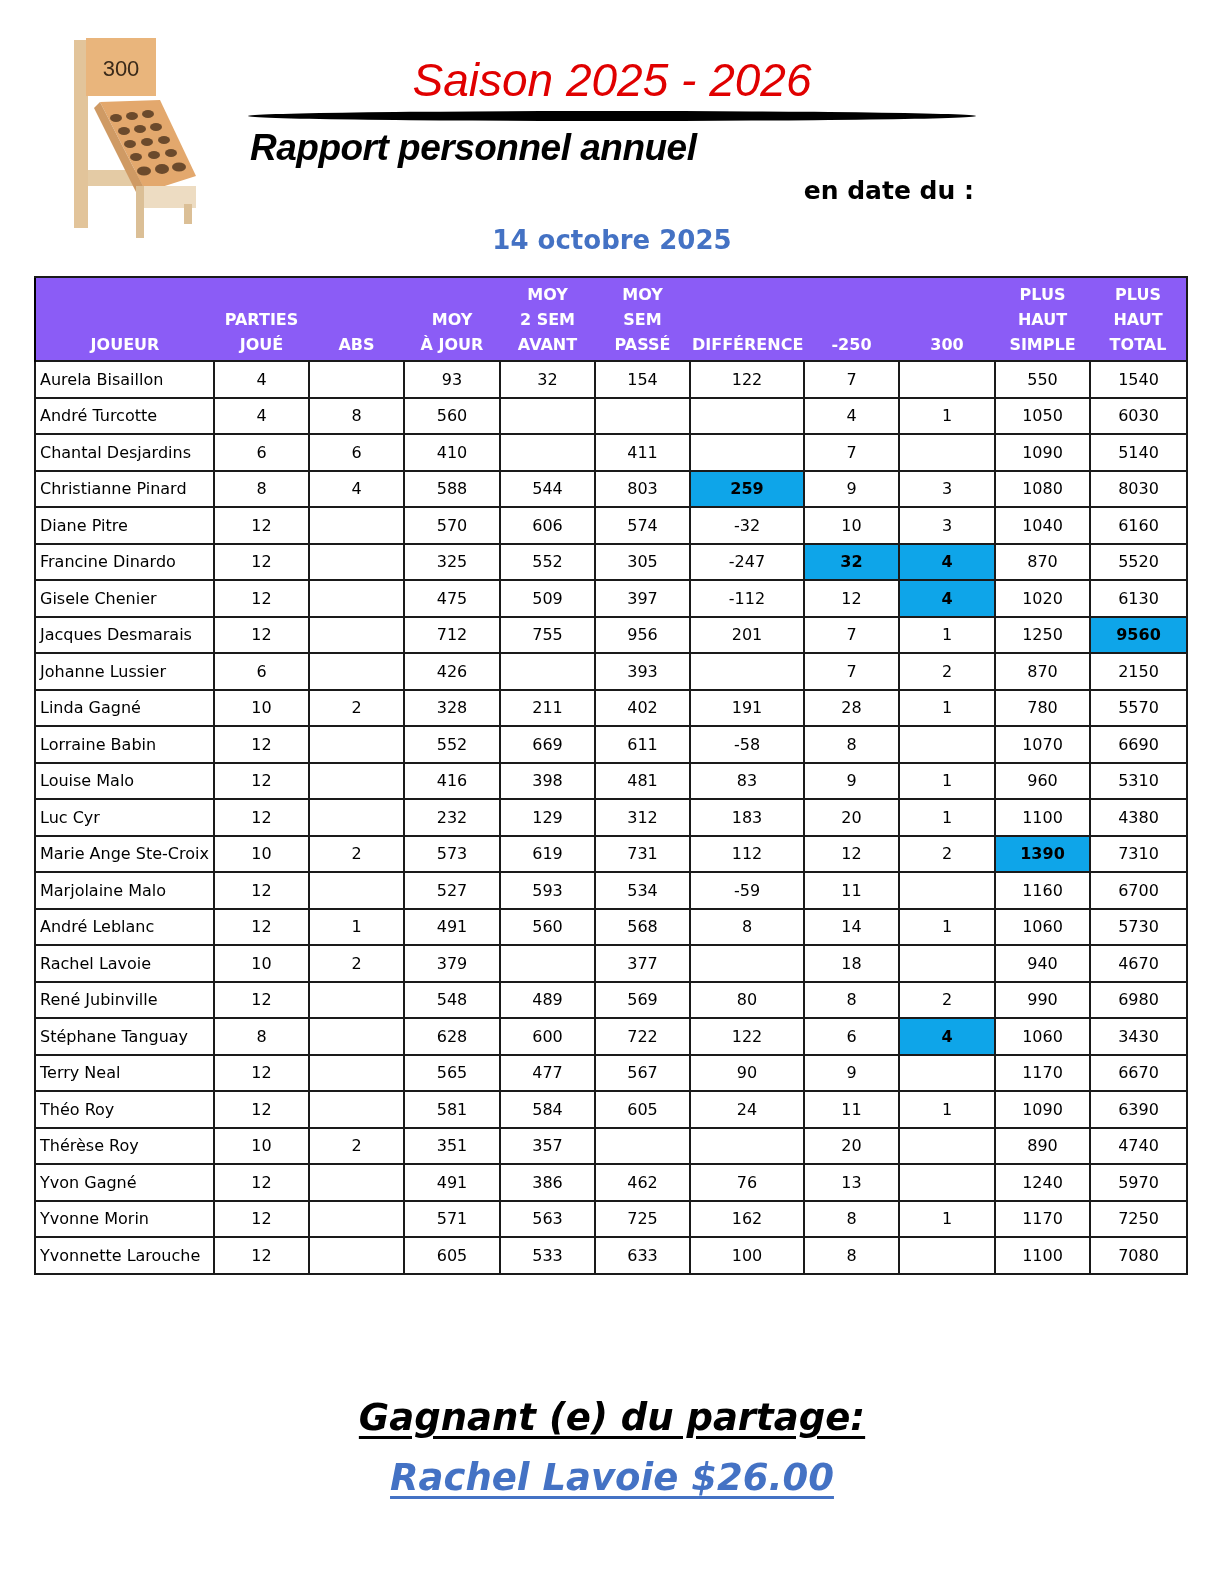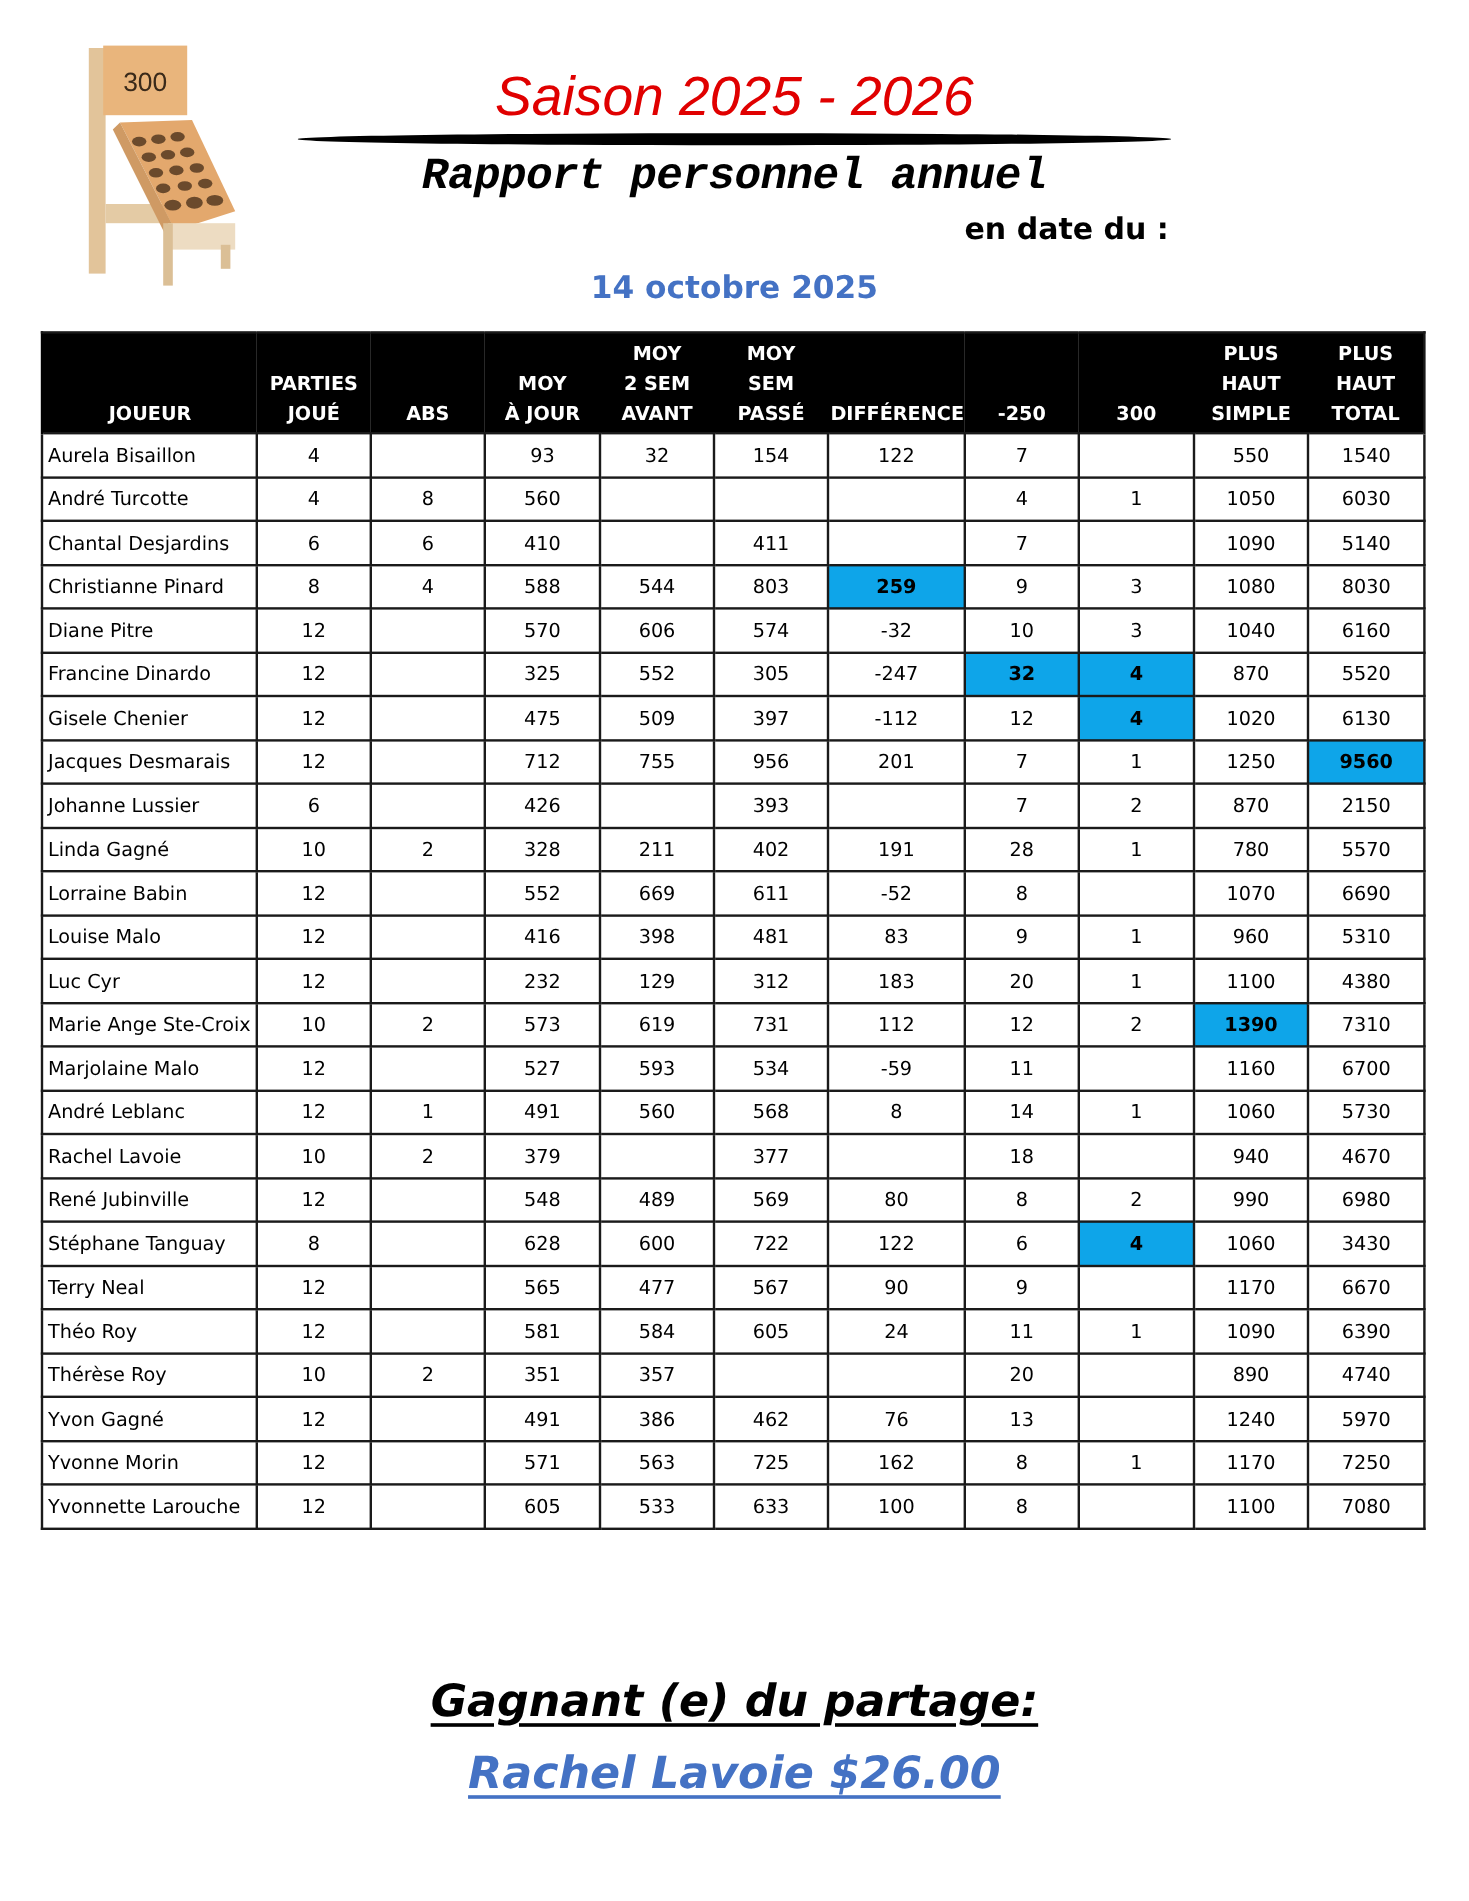--- a/index.html
+++ b/index.html
@@ -2,26 +2,26 @@
 <html><head>
   <meta charset="utf-8">
   <style>
     html, body { margin: 0; padding: 0; background: #ffffff; }
     body { width: 1224px; height: 1584px; position: relative; overflow: hidden; font-family: "Liberation Sans", sans-serif; color: #000; }
 
     .logo { position: absolute; left: 66px; top: 36px; width: 136px; height: 204px; }
 
     .season { position: absolute; left: 250px; width: 724px; top: 52px; text-align: center; color: #e00000; font-family: "Liberation Sans", sans-serif; font-style: italic; font-size: 46px; line-height: 56px; }
     .divider { position: absolute; left: 248px; top: 110px; width: 728px; height: 12px; }
-    .report-title { position: absolute; left: 250px; width: 724px; top: 124px; text-align: center; font-family: Liberation Mono, monospace; font-style: italic; font-weight: bold; font-size: 37px; line-height: 48px; letter-spacing: -0.5px; }
+    .report-title { position: absolute; left: 250px; width: 724px; top: 124px; font-family: Liberation Sans, sans-serif; font-style: italic; font-weight: bold; font-size: 37px; line-height: 48px; letter-spacing: -0.5px; }
     .as-of { position: absolute; left: 250px; width: 724px; top: 174px; text-align: right; font-family: "DejaVu Sans", sans-serif; font-weight: bold; font-size: 25px; line-height: 34px; }
     .report-date { position: absolute; left: 250px; width: 724px; top: 222px; text-align: center; color: #4472c4; font-family: "DejaVu Sans", sans-serif; font-weight: bold; font-size: 26px; line-height: 36px; }
 
     table.stats { position: absolute; left: 34px; top: 276px; width: 1152px; border-collapse: collapse; table-layout: fixed; font-family: "DejaVu Sans", sans-serif; }
-    table.stats th { background: #000000; color: #ffffff; font-weight: bold; font-size: 16px; line-height: 25px; vertical-align: bottom; text-align: center; padding: 2px 2px 3px 2px; height: 77px; border-top: 2px solid #1a1a1a; }
+    table.stats th { background: #8b5cf6; color: #ffffff; font-weight: bold; font-size: 16px; line-height: 25px; vertical-align: bottom; text-align: center; padding: 2px 2px 3px 2px; height: 77px; border-top: 2px solid #1a1a1a; }
     table.stats th:first-child { border-left: 2px solid #000000; }
     table.stats th:last-child { border-right: 2px solid #1a1a1a; }
     table.stats td { border: 2px solid #1a1a1a; height: 34.5px; padding: 0; font-size: 16px; text-align: center; vertical-align: middle; }
     table.stats td.name { text-align: left; padding-left: 4px; white-space: nowrap; }
     table.stats td.hl { background: #0ea5e9; font-weight: bold; }
     table.stats thead tr { border-bottom: 2px solid #1a1a1a; }
 
     .winner-label { position: absolute; left: 250px; width: 724px; top: 1392px; text-align: center; font-family: "DejaVu Sans", sans-serif; font-style: italic; font-weight: bold; font-size: 37px; line-height: 52px; }
     .winner-label span { text-decoration: underline; text-decoration-thickness: 3px; text-underline-offset: 6px; }
     .winner-value { position: absolute; left: 250px; width: 724px; top: 1452px; text-align: center; color: #4472c4; font-family: "DejaVu Sans", sans-serif; font-style: italic; font-weight: bold; font-size: 37px; line-height: 52px; }
@@ -270,21 +270,21 @@
         <td>780</td>
         <td>5570</td>
       </tr>
       <tr>
         <td class="name">Lorraine Babin</td>
         <td>12</td>
         <td></td>
         <td>552</td>
         <td>669</td>
         <td>611</td>
-        <td>-52</td>
+        <td>-58</td>
         <td>8</td>
         <td></td>
         <td>1070</td>
         <td>6690</td>
       </tr>
       <tr>
         <td class="name">Louise Malo</td>
         <td>12</td>
         <td></td>
         <td>416</td>

